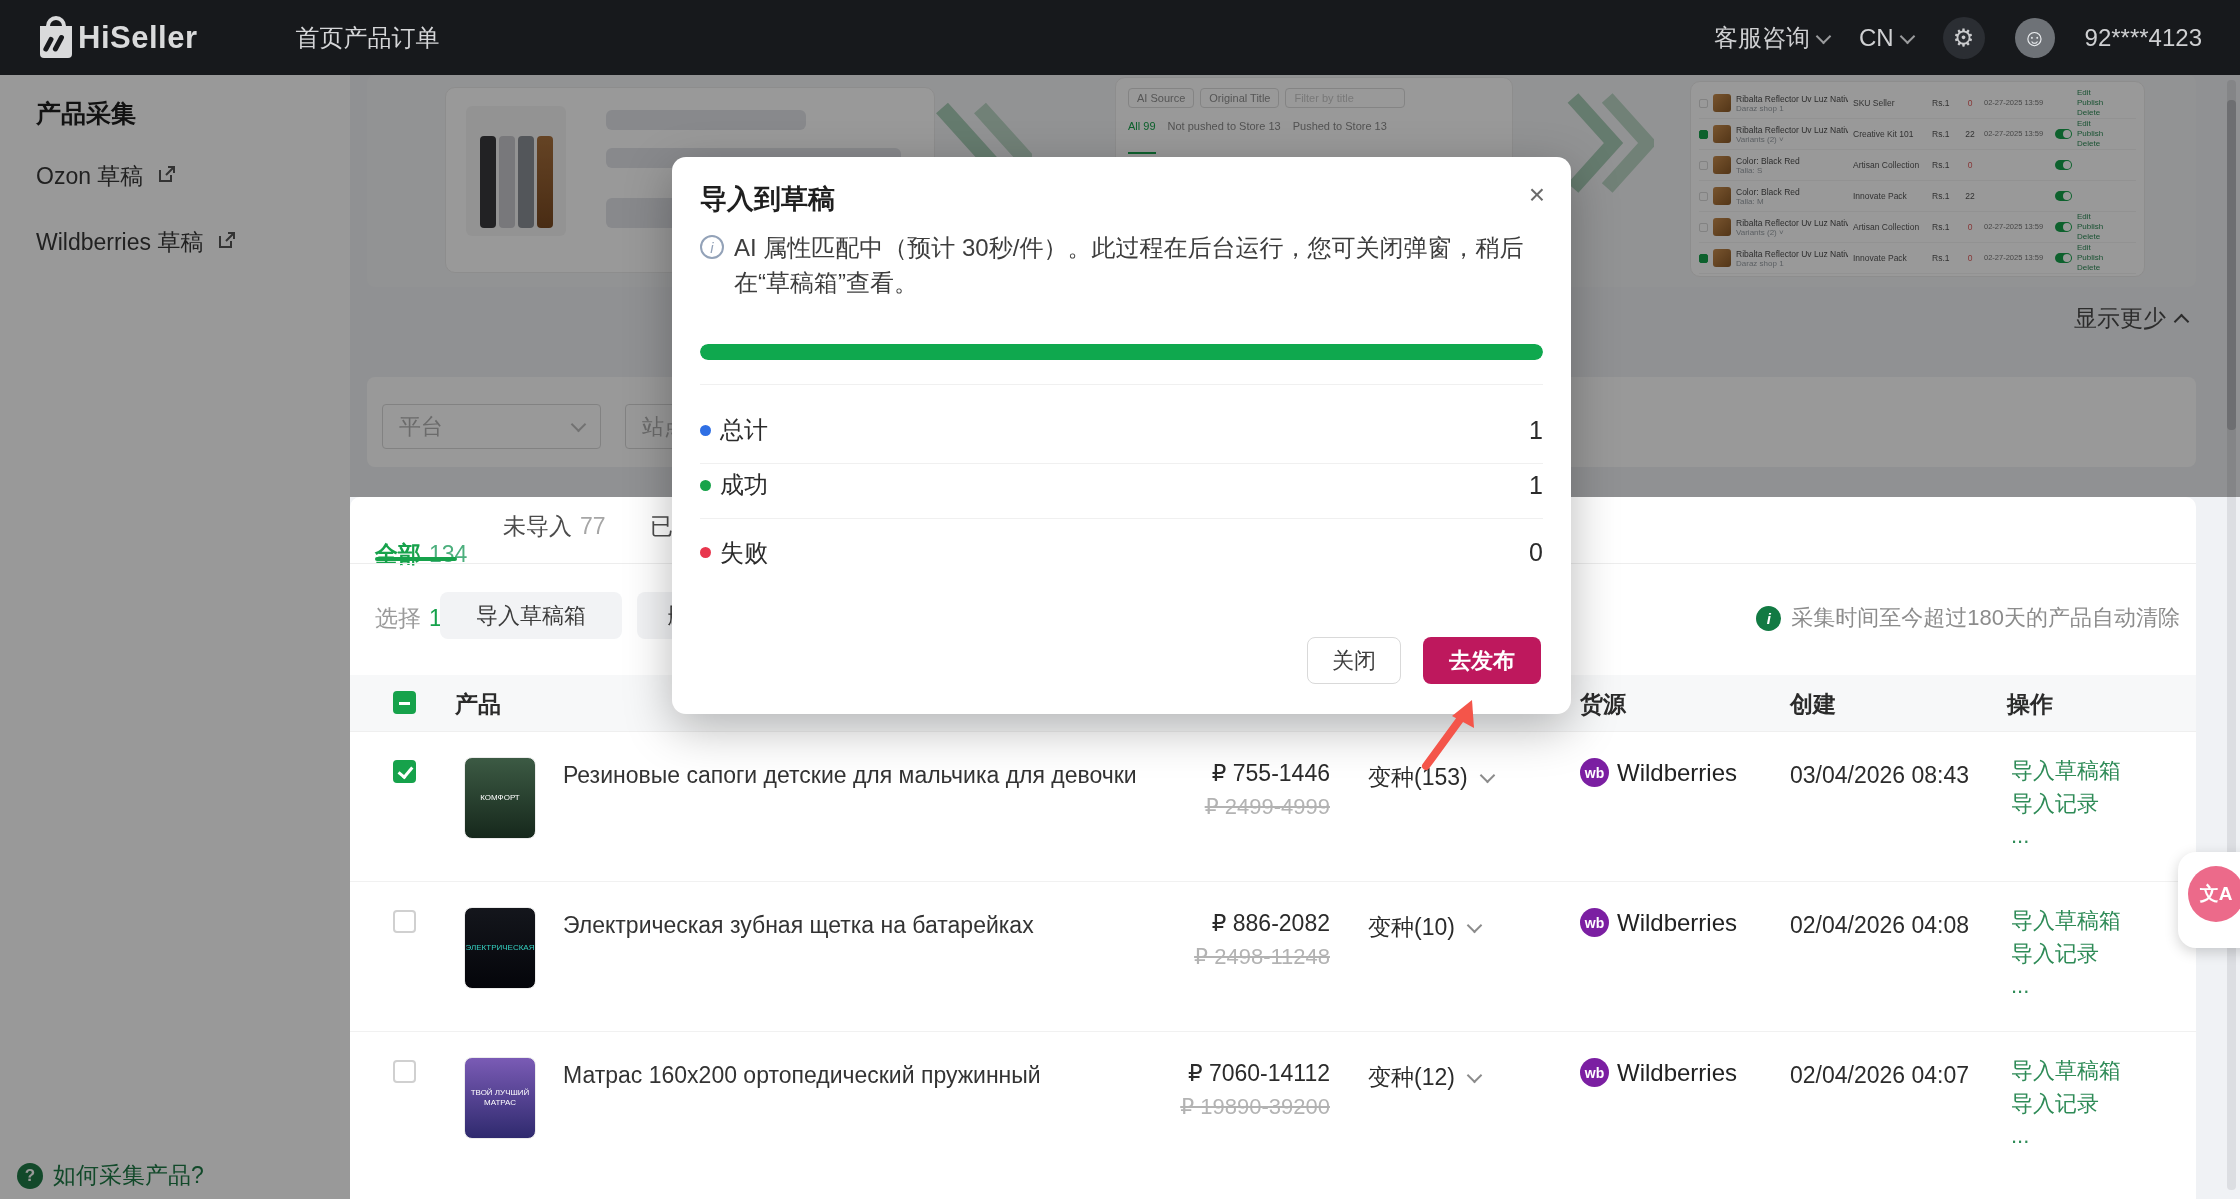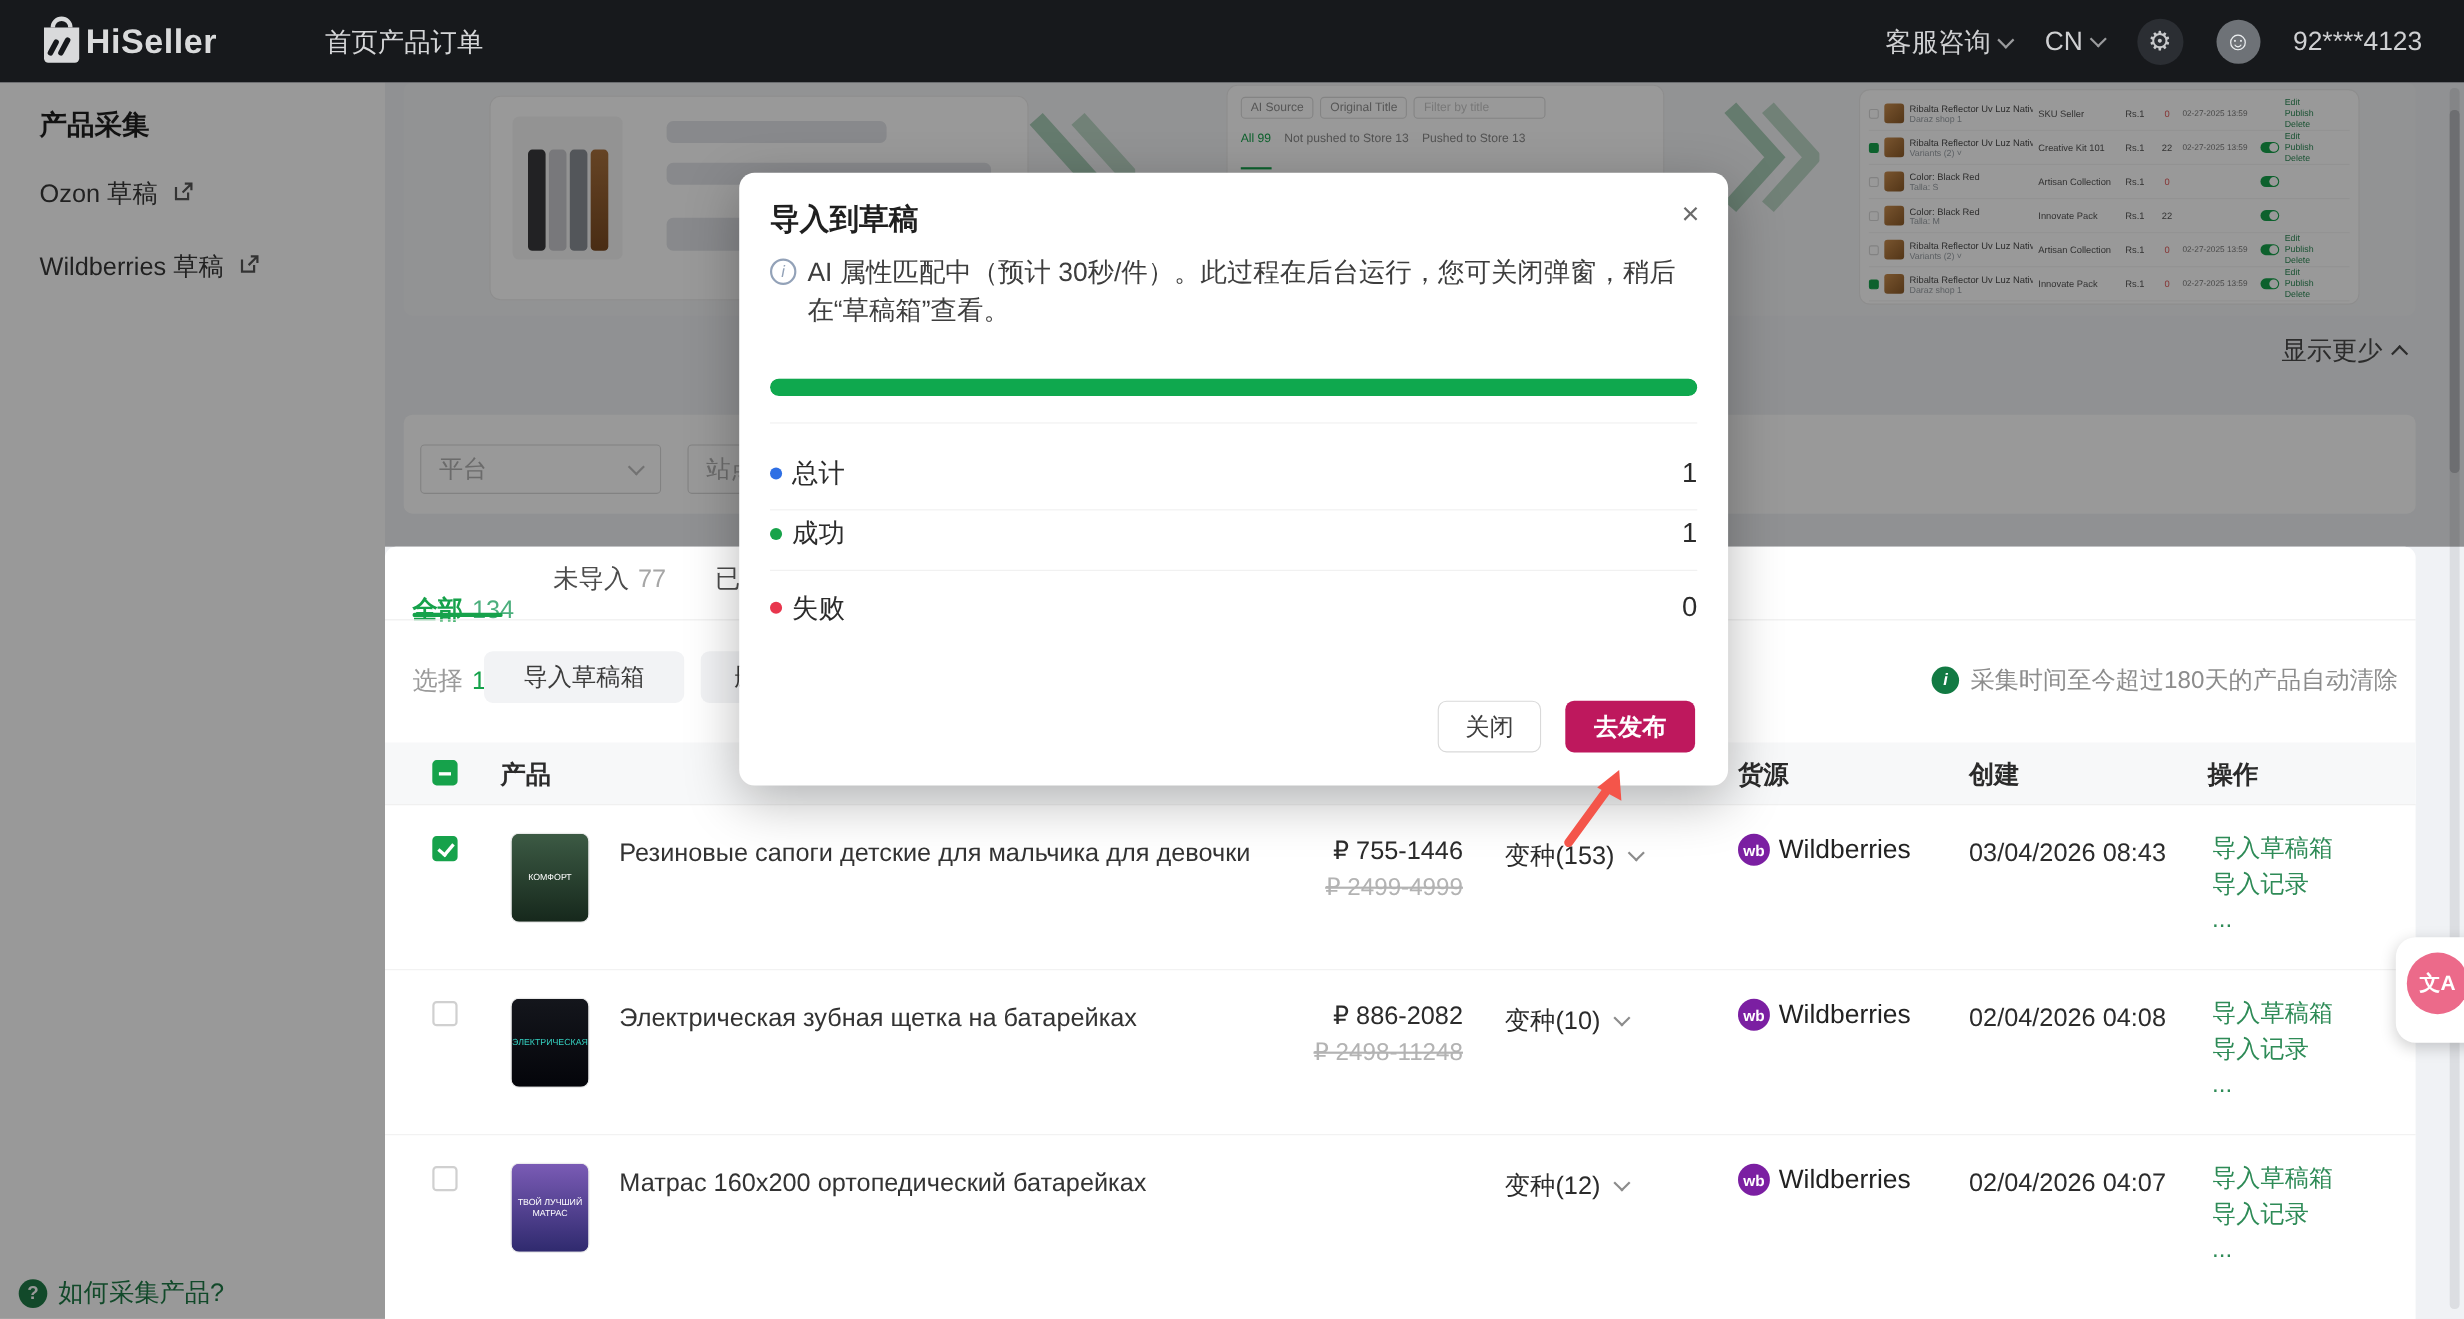--- a/index.html
+++ b/index.html
@@ -424,21 +424,25 @@
         <a>导入记录</a>
         <a>...</a>
       </div>
     </div>
 
     <div class="prow" style="top:535px;border-bottom:none;">
       <span class="cb" style="left:43px;top:28px;"></span>
       <div class="thumb mattress">
           <span>ТВОЙ ЛУЧШИЙ МАТРАС</span>
         </div>
-      <span class="ptitle">Матрас 160x200 ортопедический батарейках</span>
+      <span class="ptitle">Матрас 160x200 ортопедический пружинный</span>
+      <div class="price-block">
+        <div class="price-new">₽ 7060-14112</div>
+        <div class="price-old">₽ 19890-39200</div>
+      </div>
       <span class="variants"><span>变种(12)</span> <span class="caret"></span></span>
       <div class="source">
           <span class="wb">wb</span>
           <span class="nm">Wildberries</span>
         </div>
       <span class="created">02/04/2026 04:07</span>
       <div class="actions">
         <a>导入草稿箱</a>
         <a>导入记录</a>
         <a>...</a>

